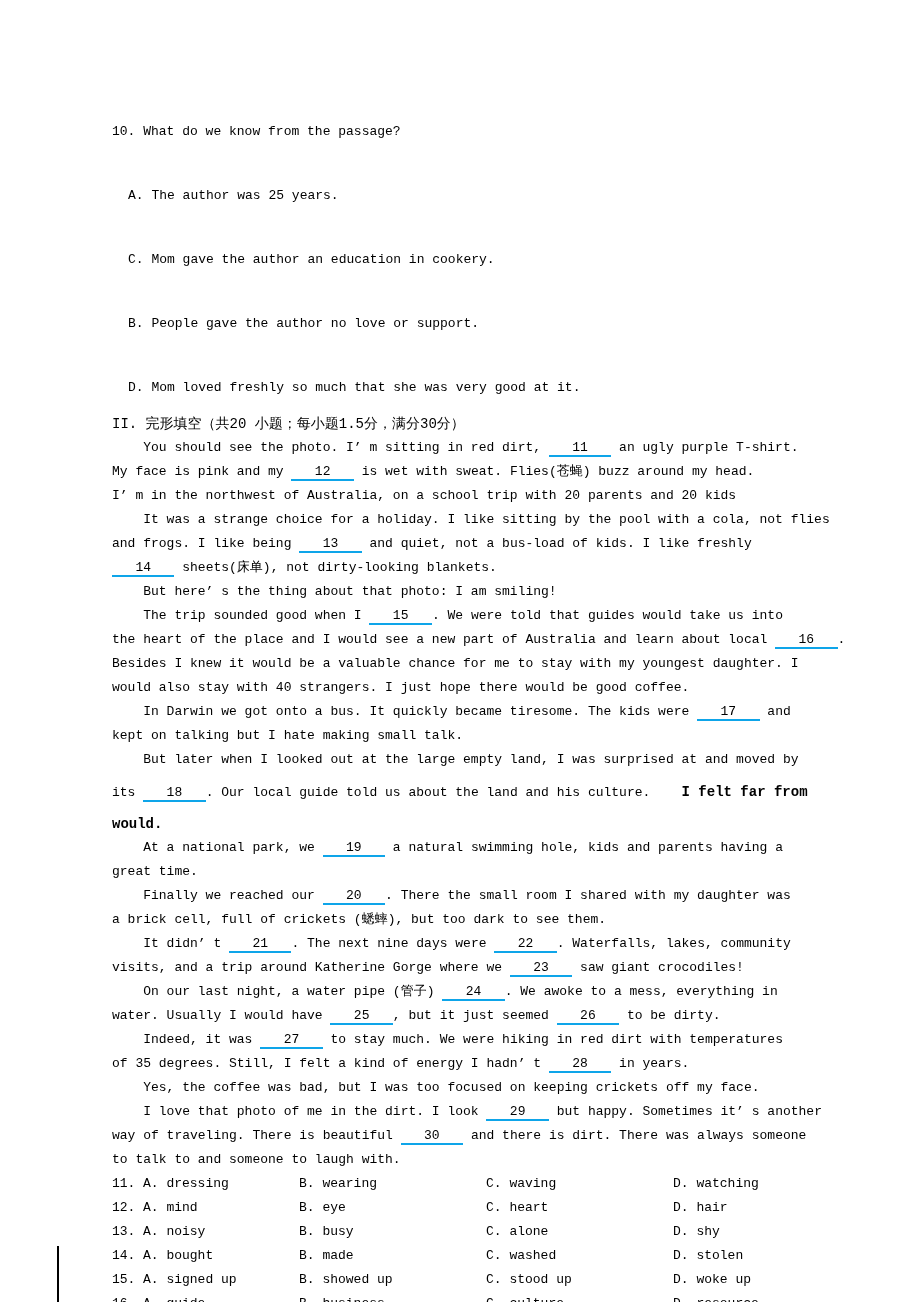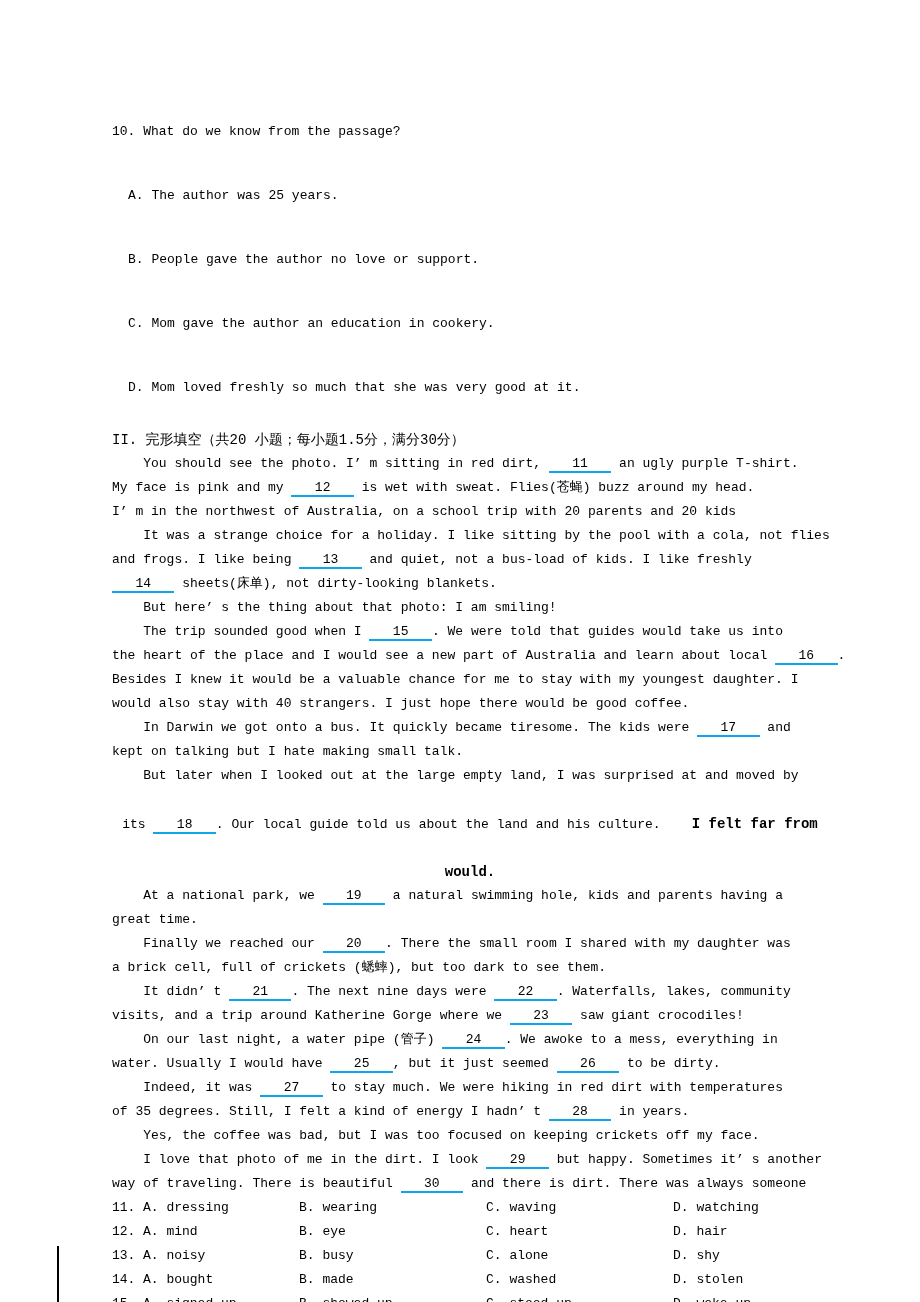--- a/index.html
+++ b/index.html
@@ -19,31 +19,31 @@
     left: 112px;
     top: 120px;
     width: 716px;
   }
   .line {
     white-space: pre;
     height: 24px;
   }
   .q-option { padding-left: 16px; margin-top: 40px; }
   .sec-heading {
-    margin-top: 28px;
+    margin-top: 12px;
     font-size: 14px;
   }
   .blank {
     border-bottom: 2px solid #0ea5e9;
   }
   .bold {
     font-weight: bold;
     font-size: 14px;
   }
-  .tall { margin-top: 24px; text-align: center; }
+  .tall { margin-top: 8px; }
   .opt-row {
     display: grid;
     grid-template-columns: 31px 156px 187px 187px auto;
     height: 24px;
   }
   .opt-cell { white-space: pre; }
   .edge-line {
     position: absolute;
     left: 57px;
     top: 1246px;
@@ -54,22 +54,22 @@
 </style>
 </head>
 <body>
 
 <div class="page">
 
   <div>
     <div class="line">10. What do we know from the passage?</div>
     <div id="q10-options">
         <div class="line q-option">A. The author was 25 years.</div>
+        <div class="line q-option">C. Mom gave the author an education in cookery.</div>
         <div class="line q-option">B. People gave the author no love or support.</div>
-        <div class="line q-option">C. Mom gave the author an education in cookery.</div>
         <div class="line q-option">D. Mom loved freshly so much that she was very good at it.</div>
       </div>
   </div>
 
   <div class="line sec-heading">II. 完形填空（共20 小题；每小题1.5分，满分30分）</div>
 
   <div id="passage">
       <div class="line"><span class="">    You should see the photo. I’ m sitting in red dirt, </span><span class="blank">&nbsp;&nbsp;&nbsp;11&nbsp;&nbsp;&nbsp;</span><span class=""> an ugly purple T-shirt.</span></div>
       <div class="line"><span class="">My face is pink and my </span><span class="blank">&nbsp;&nbsp;&nbsp;12&nbsp;&nbsp;&nbsp;</span><span class=""> is wet with sweat. Flies(苍蝇) buzz around my head.</span></div>
       <div class="line"><span class="">I’ m in the northwest of Australia, on a school trip with 20 parents and 20 kids</span></div>
@@ -92,20 +92,21 @@
       <div class="line"><span class="">a brick cell, full of crickets (蟋蟀), but too dark to see them.</span></div>
       <div class="line"><span class="">    It didn’ t </span><span class="blank">&nbsp;&nbsp;&nbsp;21&nbsp;&nbsp;&nbsp;</span><span class="">. The next nine days were </span><span class="blank">&nbsp;&nbsp;&nbsp;22&nbsp;&nbsp;&nbsp;</span><span class="">. Waterfalls, lakes, community</span></div>
       <div class="line"><span class="">visits, and a trip around Katherine Gorge where we </span><span class="blank">&nbsp;&nbsp;&nbsp;23&nbsp;&nbsp;&nbsp;</span><span class=""> saw giant crocodiles!</span></div>
       <div class="line"><span class="">    On our last night, a water pipe (管子) </span><span class="blank">&nbsp;&nbsp;&nbsp;24&nbsp;&nbsp;&nbsp;</span><span class="">. We awoke to a mess, everything in</span></div>
       <div class="line"><span class="">water. Usually I would have </span><span class="blank">&nbsp;&nbsp;&nbsp;25&nbsp;&nbsp;&nbsp;</span><span class="">, but it just seemed </span><span class="blank">&nbsp;&nbsp;&nbsp;26&nbsp;&nbsp;&nbsp;</span><span class=""> to be dirty.</span></div>
       <div class="line"><span class="">    Indeed, it was </span><span class="blank">&nbsp;&nbsp;&nbsp;27&nbsp;&nbsp;&nbsp;</span><span class=""> to stay much. We were hiking in red dirt with temperatures</span></div>
       <div class="line"><span class="">of 35 degrees. Still, I felt a kind of energy I hadn’ t </span><span class="blank">&nbsp;&nbsp;&nbsp;28&nbsp;&nbsp;&nbsp;</span><span class=""> in years.</span></div>
       <div class="line"><span class="">    Yes, the coffee was bad, but I was too focused on keeping crickets off my face.</span></div>
       <div class="line"><span class="">    I love that photo of me in the dirt. I look </span><span class="blank">&nbsp;&nbsp;&nbsp;29&nbsp;&nbsp;&nbsp;</span><span class=""> but happy. Sometimes it’ s another</span></div>
       <div class="line"><span class="">way of traveling. There is beautiful </span><span class="blank">&nbsp;&nbsp;&nbsp;30&nbsp;&nbsp;&nbsp;</span><span class=""> and there is dirt. There was always someone</span></div>
+      <div class="line"><span class="">to talk to and someone to laugh with.</span></div>
     </div>
 
   <div id="options-table">
       <div class="opt-row">
         <div class="opt-cell">11.</div>
         <div class="opt-cell">A. dressing</div>
         <div class="opt-cell">B. wearing</div>
         <div class="opt-cell">C. waving</div>
         <div class="opt-cell">D. watching</div>
       </div>

